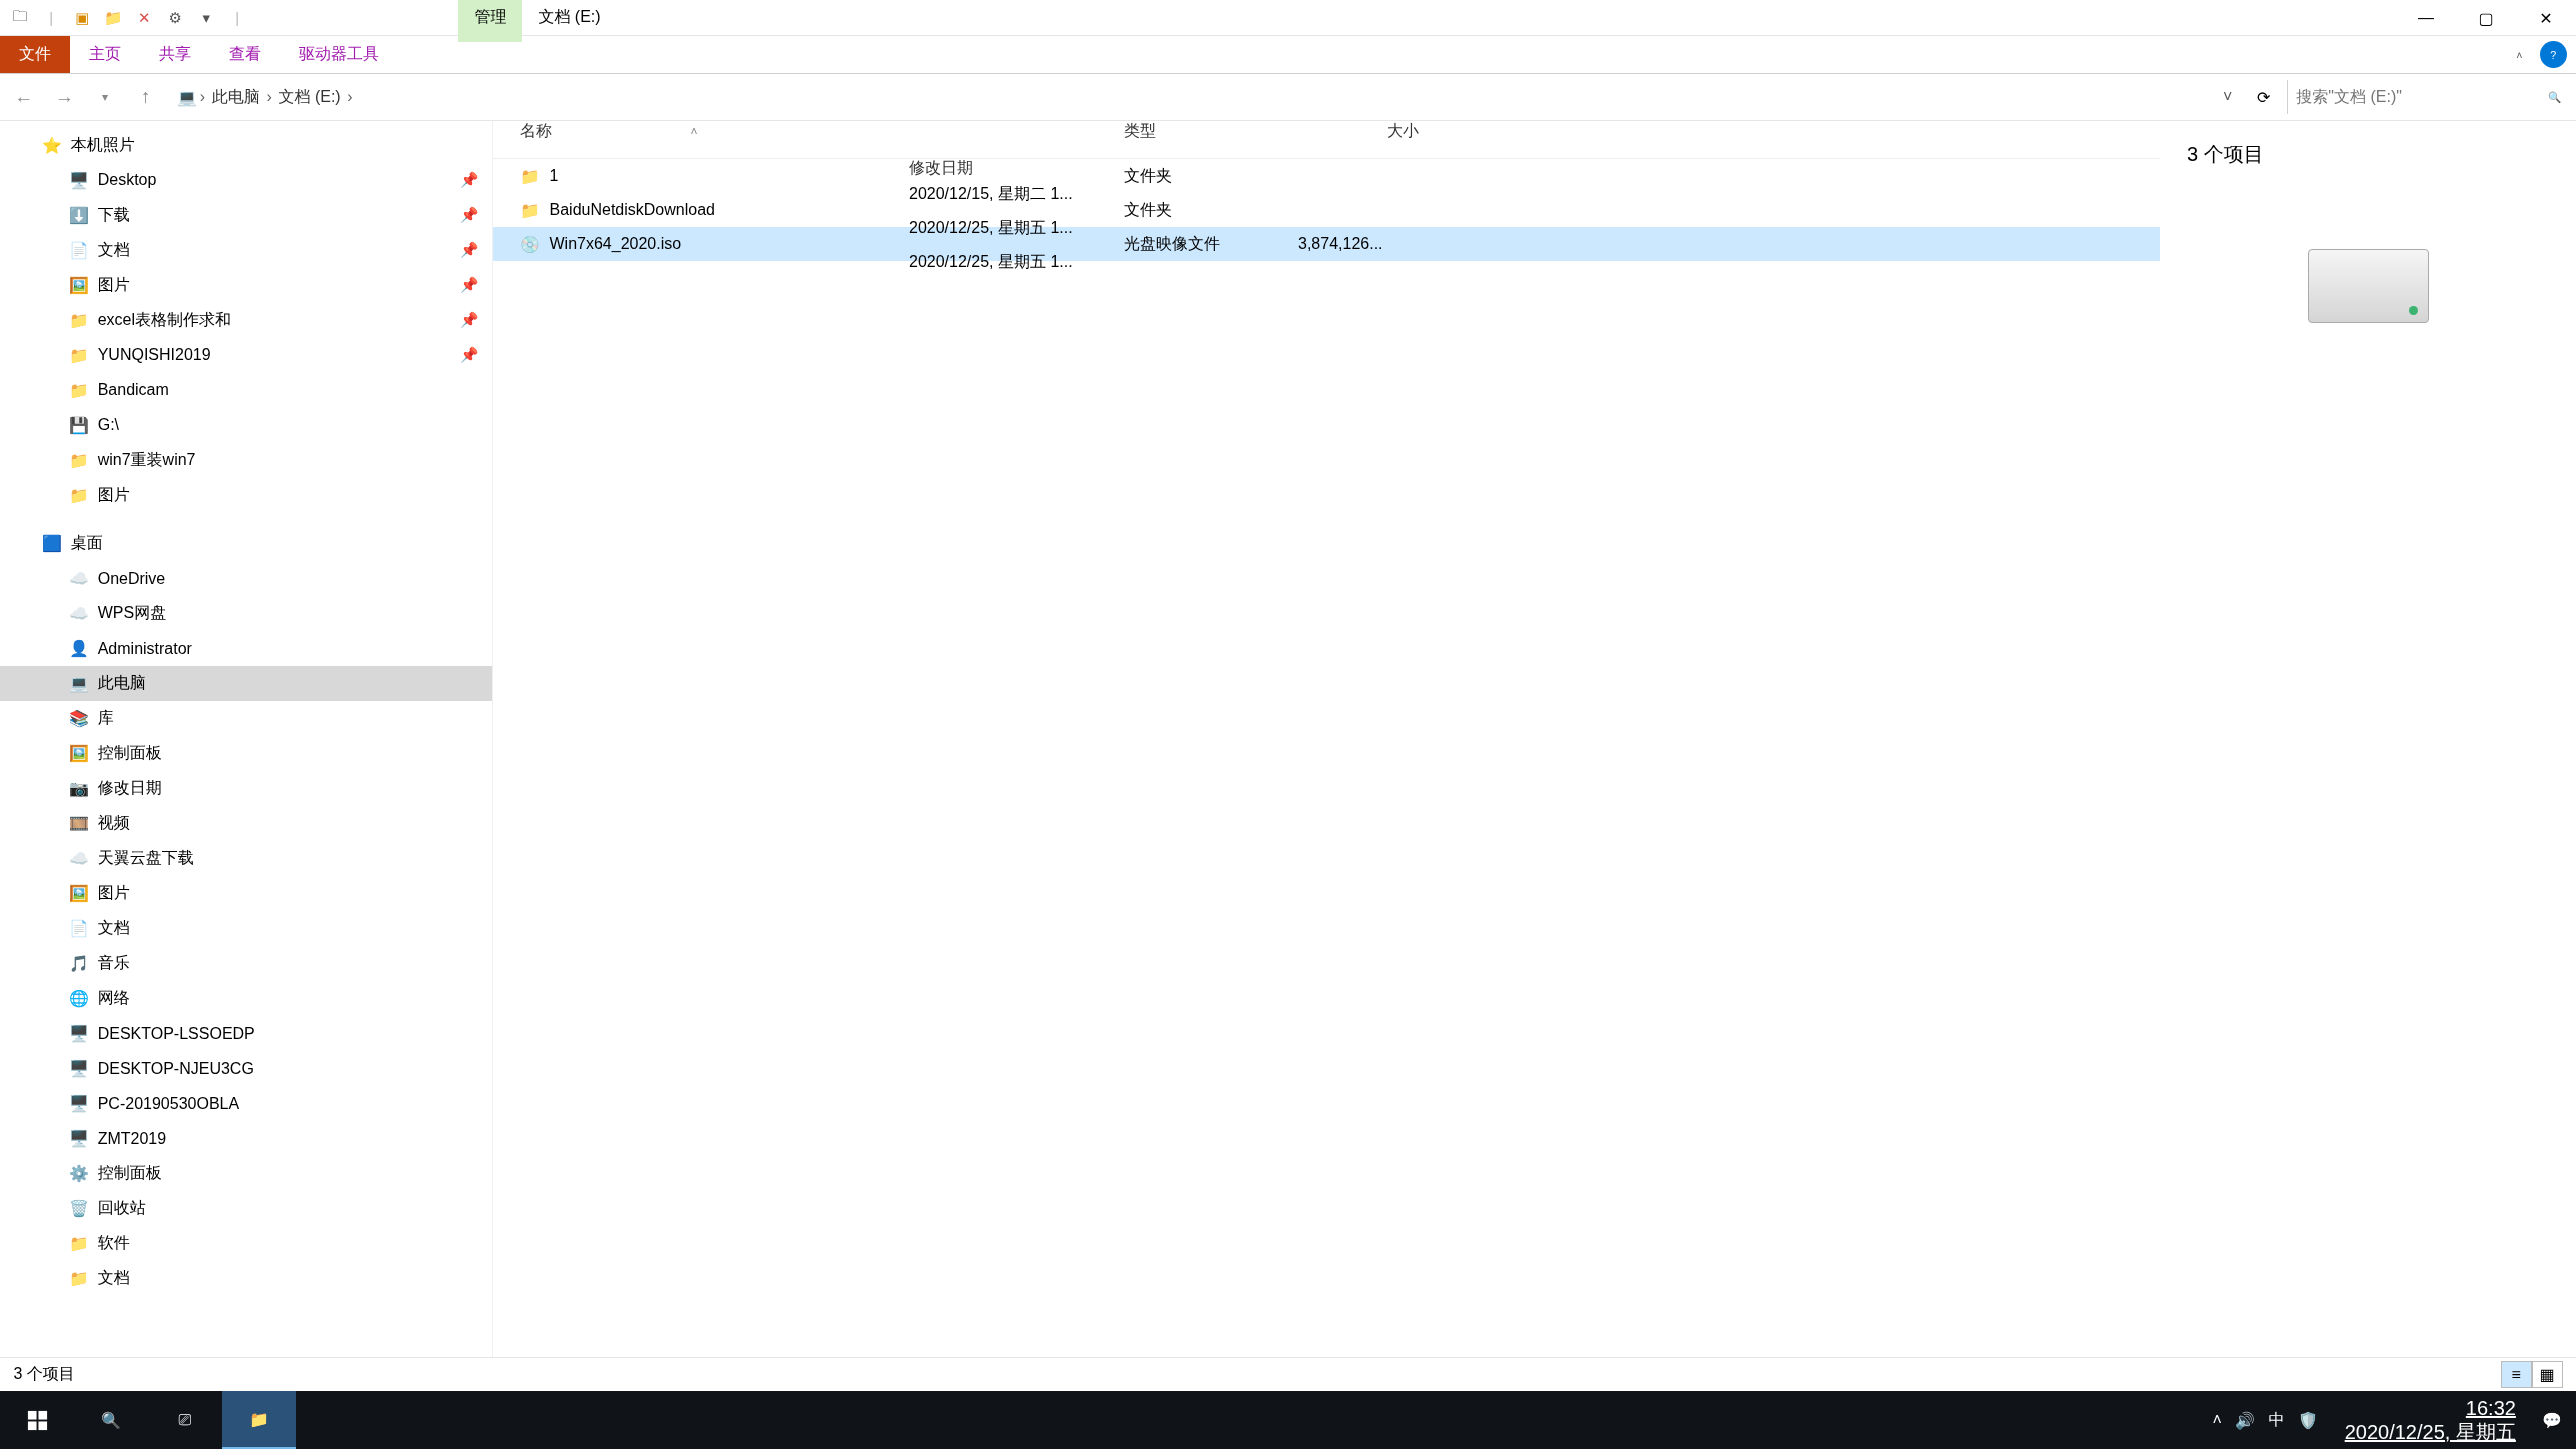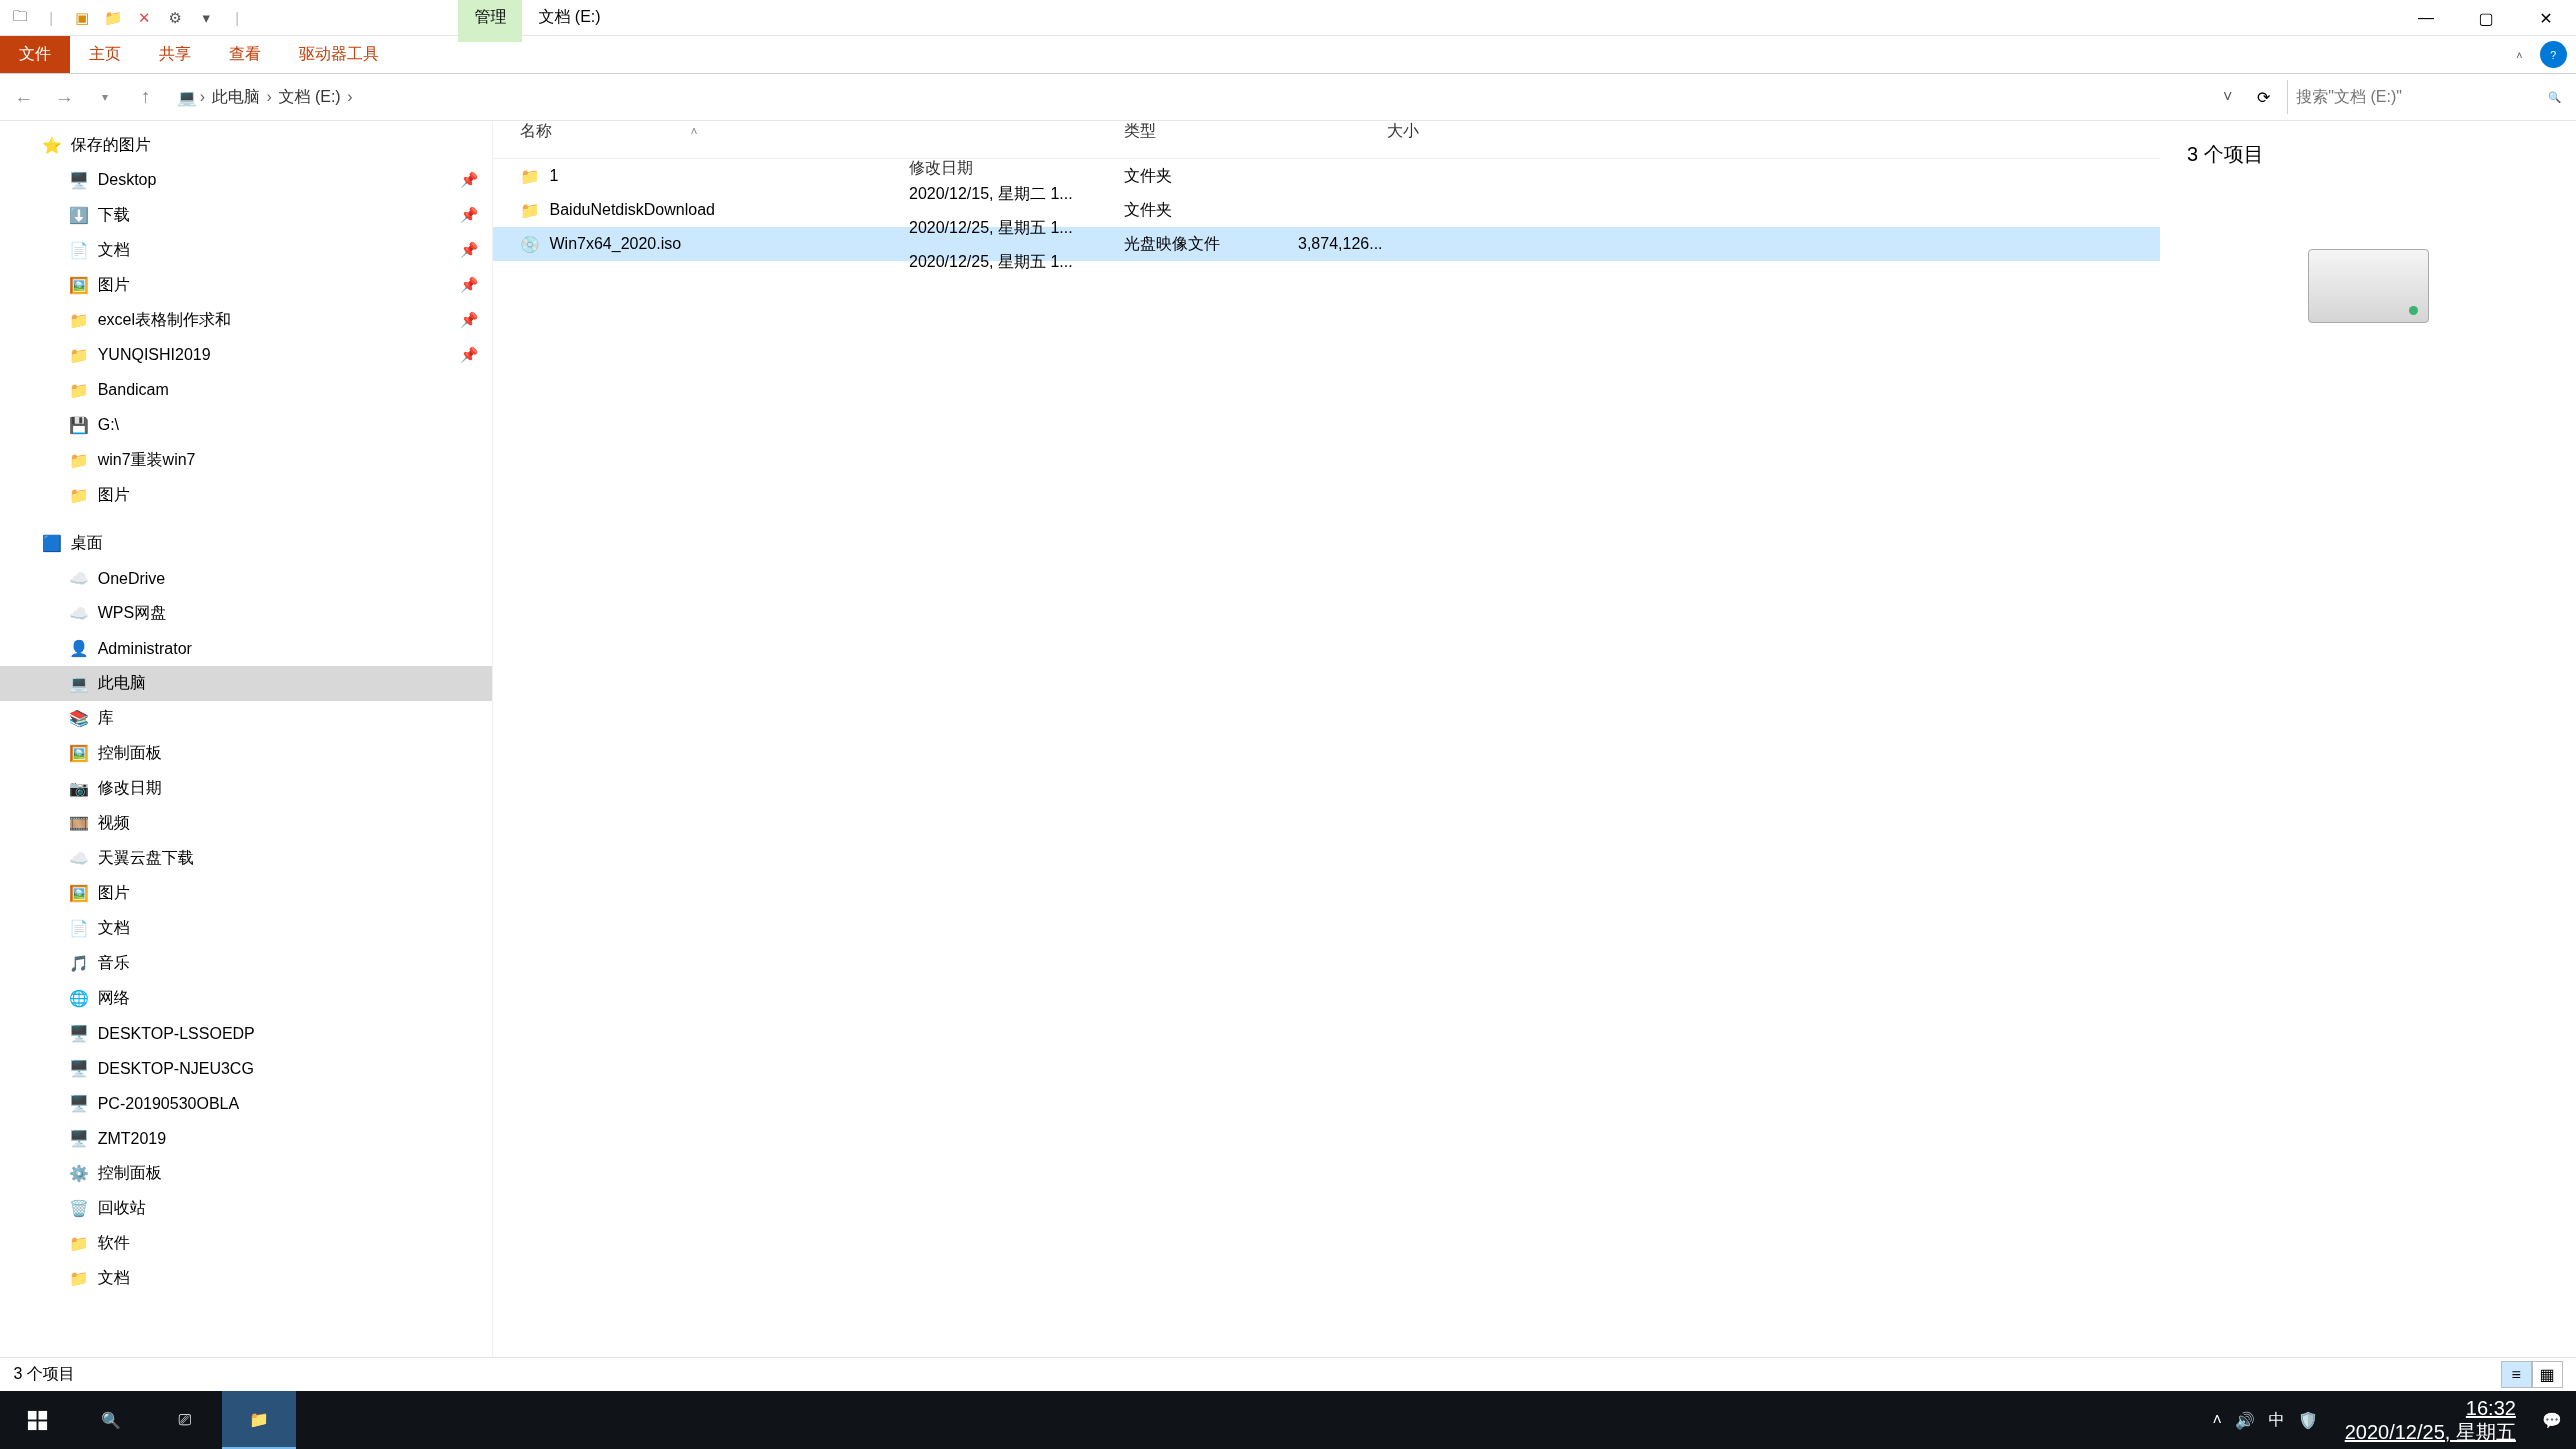--- a/index.html
+++ b/index.html
@@ -10,21 +10,21 @@
 .titlebar { height: 36px; display: flex; align-items: center; background: #fff; border-bottom: 0.7px solid #e5e5e5; position: relative; }
 .qat { display: flex; align-items: center; gap: 4px; padding: 0 6.7px; }
 .qat-icon { width: 27px; height: 27px; display: flex; align-items: center; justify-content: center; font-size: 14.8px; }
 .ribbon-tab-contextual { height: 49px; padding: 0 16px; display: flex; align-items: center; background: #d4f0c8; font-size: 16px; margin-left: 201px;}
 .title-label { height: 36px; padding: 0 16px; display: flex; align-items: center; font-size: 16px; }
 .win-controls { position: absolute; right: 0; top: 0; display: flex; }
 .win-btn { width: 60px; height: 36px; display: flex; align-items: center; justify-content: center; font-size: 16px; color: #000; }
 
 
 .ribbon { height: 38px; display: flex; align-items: stretch; border-bottom: 0.7px solid #d0d0d0; position:relative;}
-.ribbon-tab { padding: 0 19px; display: flex; align-items: center; font-size: 16px; color: #c2410c; }
+.ribbon-tab { padding: 0 19px; display: flex; align-items: center; font-size: 16px; color: #a21caf; }
 .ribbon-tab.file { background: #c2410c; color: #fff; }
 .ribbon-help { position:absolute; right:0; top:0; display:flex; gap:6.7px; padding-right:9.4px; align-items:center; height:100%;}
 .help-icon { width: 27px; height:27px; display:flex; align-items:center; justify-content:center;}
 
 
 .navbar { height: 47px; display: flex; align-items: center; border-bottom: 0.7px solid #e5e5e5; padding: 0 6.7px; gap: 6.7px; }
 .nav-btn { width: 34px; height: 34px; display:flex; align-items:center; justify-content:center; font-size:19px; color:#888;}
 .breadcrumb { flex: 1; display:flex; align-items:center; font-size:16px; color:#333; padding:0 6.7px; border:0.7px solid transparent;}
 .breadcrumb .crumb { padding: 0 4px;}
 .breadcrumb .sep { padding: 0 2.7px; color:#666;}
@@ -134,21 +134,21 @@
       <input placeholder="搜索&quot;文档 (E:)&quot;" style="">
       <span style="color:#555;">🔍</span>
     </div>
   </div>
 
   <div class="body">
 
     <div class="navpane" id="navpane">
         <div class="tree-item lvl1">
           <span class="icon">⭐</span>
-          <span>保存的图片</span>
+          <span>本机照片</span>
         </div>
         <div class="tree-item lvl2">
           <span class="icon">🖥️</span>
           <span>Desktop</span>
           <span class="pin">📌</span>
         </div>
         <div class="tree-item lvl2">
           <span class="icon">⬇️</span>
           <span>下载</span>
           <span class="pin">📌</span>

